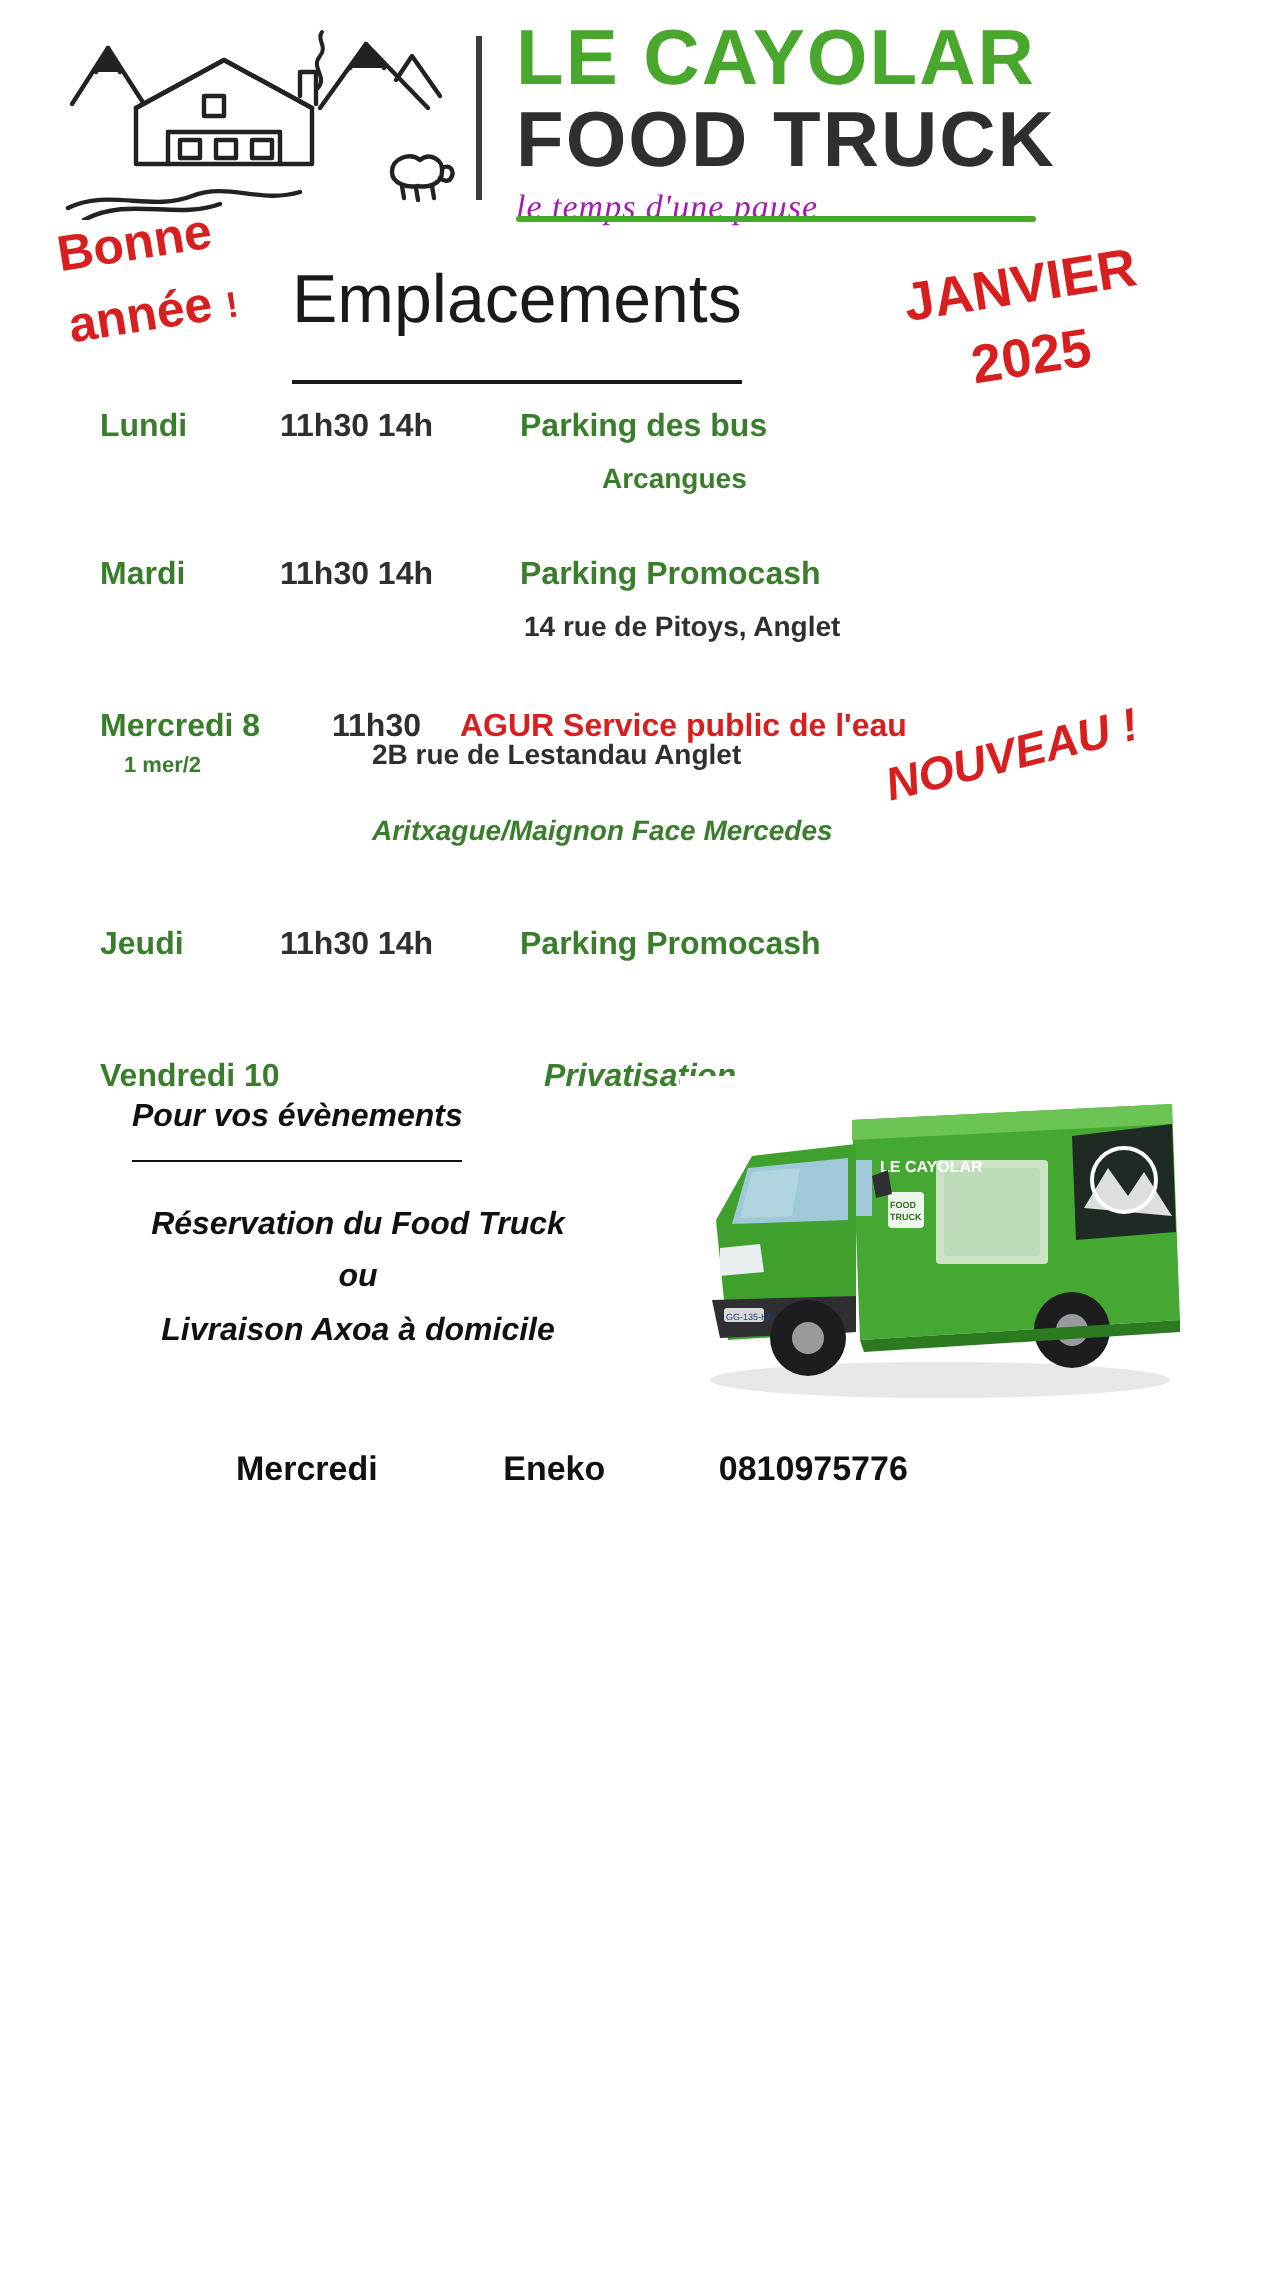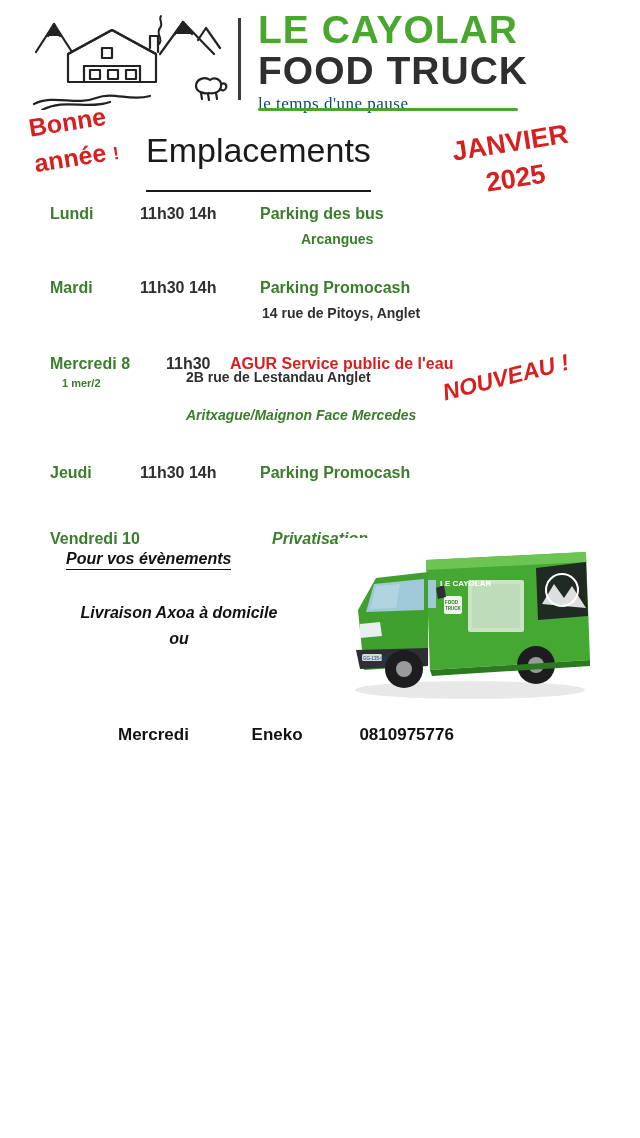--- a/index.html
+++ b/index.html
@@ -50,22 +50,23 @@
   .logo-line2 {
     font-family: "Liberation Sans", sans-serif;
     font-weight: bold;
     font-size: 39px;
     letter-spacing: 1px;
     color: #2f2f2f;
     line-height: 1.05;
   }
   .logo-line3 {
     font-family: "Liberation Serif", serif;
+    font-style: italic;
     font-size: 17px;
-    color: #0c4a6e;
+    color: #a21caf;
     letter-spacing: 0.5px;
     margin-top: 2px;
   }
   .logo-underline {
     position: absolute;
     left: 258px; top: 108px;
     width: 260px; height: 3px;
     background: #4aa72e;
     border-radius: 2px;
   }
@@ -204,21 +205,21 @@
 
   
   .events-title {
     position: absolute;
     left: 66px; top: 550px;
     font-weight: bold;
     font-style: italic;
     font-size: 16px;
     color: #111;
     border-bottom: 1.5px solid #111;
-    padding-bottom: 1px;
+    padding-bottom: 12px;
   }
   .events-body {
     position: absolute;
     left: 34px; top: 600px;
     width: 290px;
     text-align: center;
     font-weight: bold;
     font-style: italic;
     font-size: 16px;
     line-height: 1.65;
@@ -340,22 +341,23 @@
     <div class="day">Vendredi  10</div>
     <div class="privatisation">Privatisation</div>
   </div>
 </div>
 
 <div class="nouveau">NOUVEAU !</div>
 
 <div class="events-title">Pour vos évènements</div>
 
 <div class="events-body">
+  <div>Réservation du Food Truck</div>
+  <div>ou</div>
   <div>Livraison Axoa à domicile</div>
-  <div>ou</div>
 </div>
 
 <div class="commandes">
   <span>Mercredi</span>
   <span class="name">Eneko</span>
   <span class="phone">0810975776</span>
 </div>
 
 <div class="truck-photo">
   <svg width="255" height="175" viewBox="0 0 255 175" xmlns="http://www.w3.org/2000/svg">

